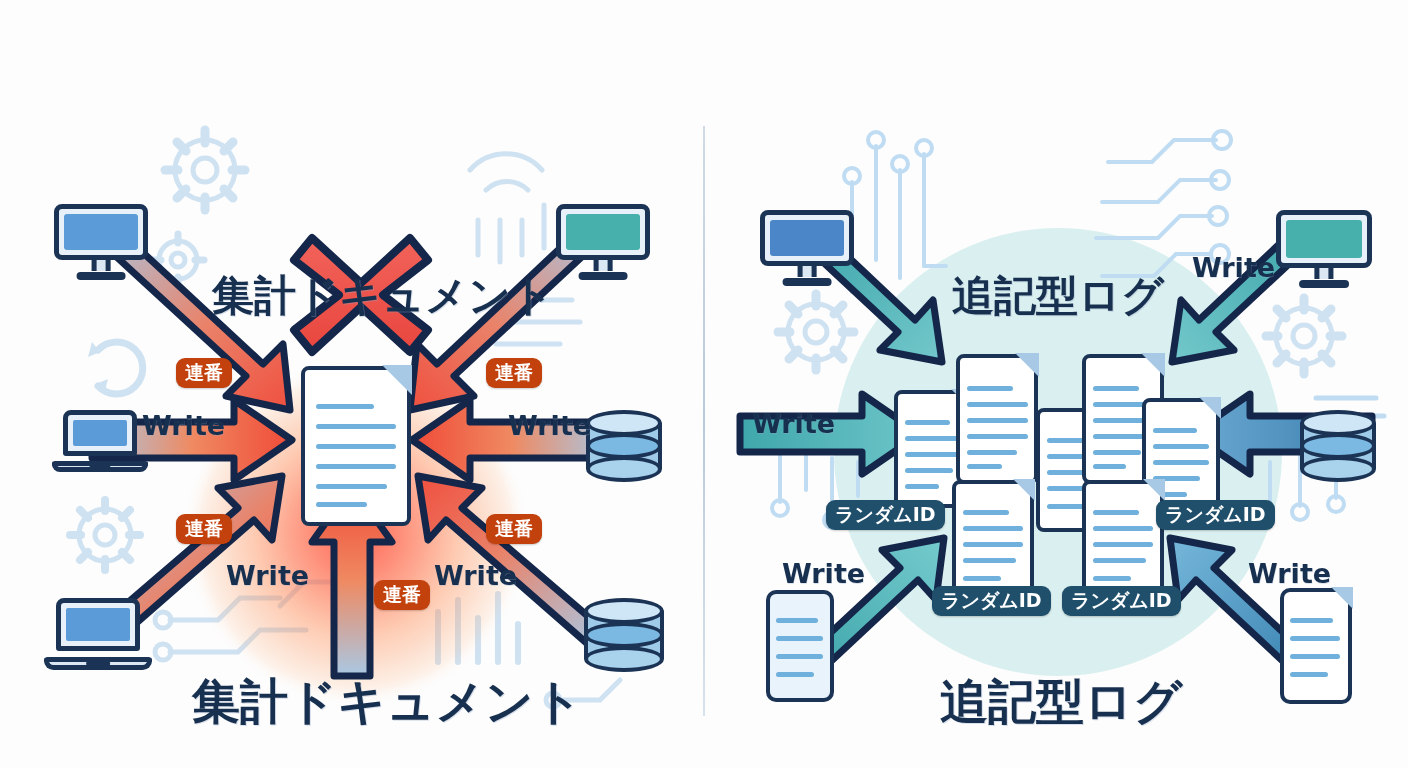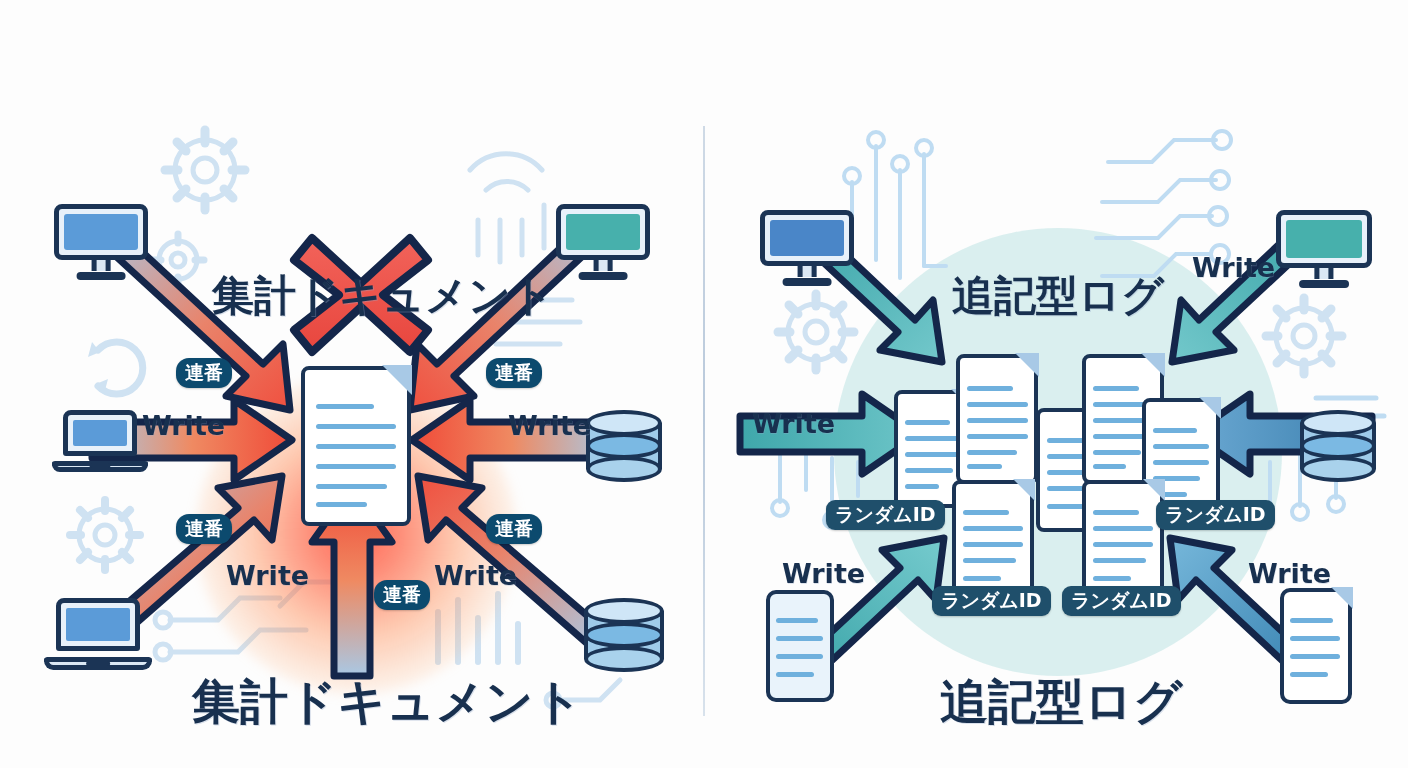--- a/index.html
+++ b/index.html
@@ -140,21 +140,21 @@
     background: #1f4f6b;
     color: #ffffff;
     border-radius: 9px;
     padding: 5px 9px 6px;
     font-size: 19px; font-weight: bold;
     font-family: "DejaVu Sans", sans-serif;
     white-space: nowrap;
     line-height: 1;
     box-shadow: 0 1px 2px rgba(0,0,0,.2);
   }
-  .badge.dark { background: #0c4a6e; border-radius: 13px; }
+  .badge.dark { background: #c2410c; }
 
   
   .jp-heading {
     position: absolute;
     font-size: 42px; font-weight: bold; color: #18304f;
     font-family: "DejaVu Sans", sans-serif;
     white-space: nowrap;
     text-shadow: 1px 1px 0 rgba(150,170,200,.35);
   }
   .jp-bottom {

